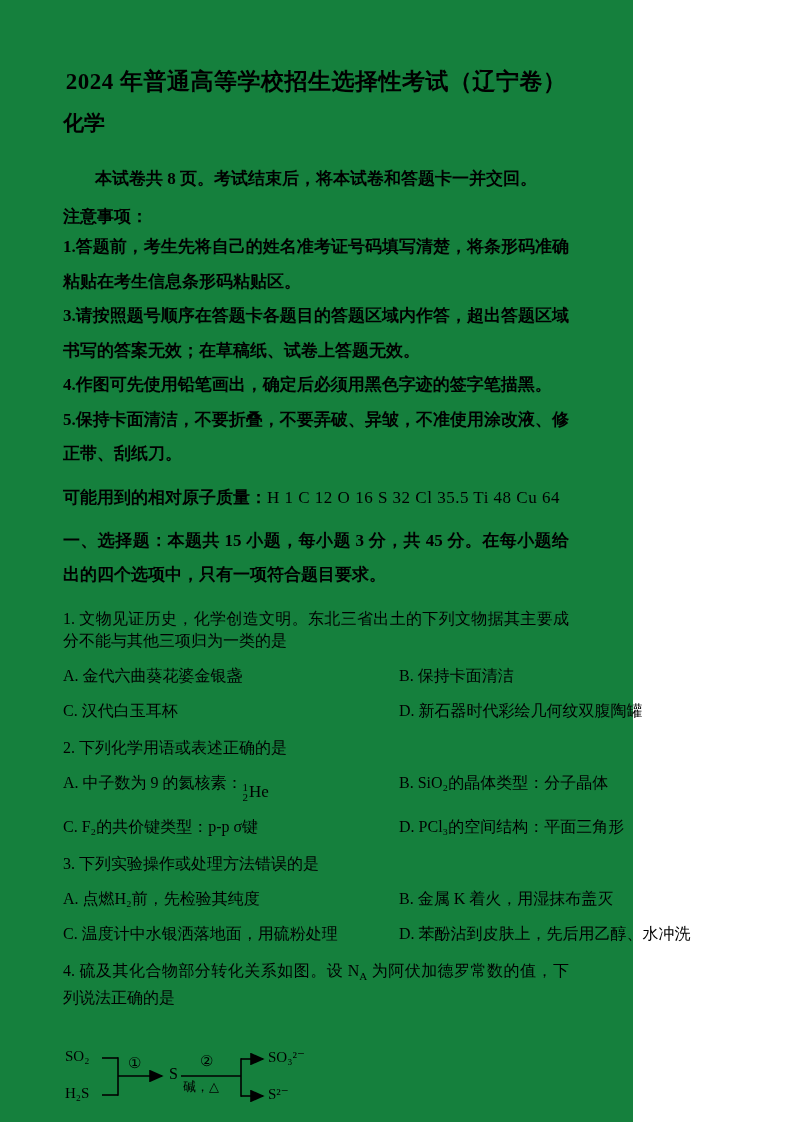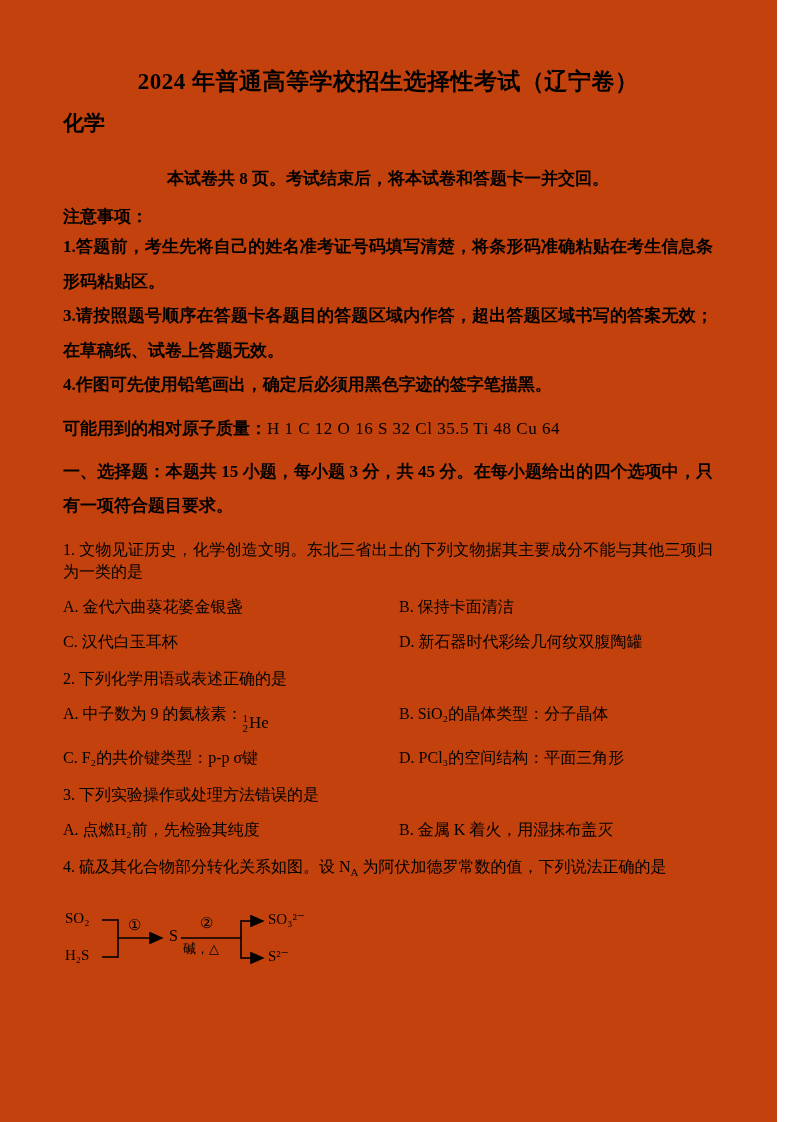--- a/index.html
+++ b/index.html
@@ -4,23 +4,23 @@
 <style>
   * { box-sizing: border-box; margin: 0; padding: 0; }
   html, body { background: #ffffff; }
   body {
     width: 793px; height: 1122px;
     font-family: "Liberation Serif", "DejaVu Serif", serif;
     color: #000;
     overflow: hidden;
   }
   .page {
-    width: 777px; height: 1122px;
+    width: 633px; height: 1122px;
     padding: 58px 64px 0 63px;
-    background: #c2410c;
+    background: #15803d;
   }
   .title {
     font-size: 23px; font-weight: bold; text-align: center;
     margin-top: 10px; line-height: 28px; letter-spacing: 0.5px;
   }
   .subject {
     font-size: 21px; font-weight: bold; text-align: left;
     margin-top: 15px; line-height: 25px;
   }
   .notice {
@@ -53,41 +53,42 @@
   .isotope { display: inline-flex; align-items: center; vertical-align: -3px; }
   .iso-stack {
     display: inline-flex; flex-direction: column; align-items: center;
     font-size: 11px; line-height: 10px; margin-right: 1px;
   }
   .iso-sym { font-size: 17px; }
   .na-sub { font-size: 11px; }
   
   .diagram {
     position: relative; width: 250px; height: 76px;
-    margin-top: 20px; margin-left: 2px;
+    margin-top: 32px; margin-left: 2px;
     font-size: 15px;
   }
   .diagram svg { position: absolute; left: 0; top: 0; }
   .dlbl { position: absolute; white-space: nowrap; line-height: 16px; }
   .dlbl.small { font-size: 13px; }
   .dlbl.circ { font-size: 15px; }
 </style>
 </head>
 <body>
 
 <div class="page">
 
   <h1 class="title">2024 年普通高等学校招生选择性考试（辽宁卷）</h1>
   <h2 class="subject">化学</h2>
   <p class="notice">本试卷共 8 页。考试结束后，将本试卷和答题卡一并交回。</p>
 
   <p class="attn-head">注意事项：</p>
   <p class="instr">1.答题前，考生先将自己的姓名准考证号码填写清楚，将条形码准确粘贴在考生信息条形码粘贴区。</p>
   <p class="instr">3.请按照题号顺序在答题卡各题目的答题区域内作答，超出答题区域书写的答案无效；在草稿纸、试卷上答题无效。</p>
   <p class="instr">4.作图可先使用铅笔画出，确定后必须用黑色字迹的签字笔描黑。</p>
+  <p class="instr">5.保持卡面清洁，不要折叠，不要弄破、异皱，不准使用涂改液、修正带、刮纸刀。</p>
 
   <p class="atomic"><span class="atomic-label">可能用到的相对原子质量：</span><span class="atomic-values">H 1  C 12  O 16  S 32  Cl 35.5  Ti 48  Cu 64</span></p>
 
   <p class="section-head">一、选择题：本题共 15 小题，每小题 3 分，共 45 分。在每小题给出的四个选项中，只有一项符合题目要求。</p>
 
   <div class="question">
     <p class="stem">1. 文物见证历史，化学创造文明。东北三省出土的下列文物据其主要成分不能与其他三项归为一类的是</p>
     <div class="opt-row">
       <span class="opt">A. 金代六曲葵花婆金银盏</span>
       <span class="opt">B. 保持卡面清洁</span>
@@ -115,20 +116,24 @@
       <span class="opt">D. PCl₃的空间结构：平面三角形</span>
     </div>
   </div>
 
   <div class="question">
     <p class="stem">3. 下列实验操作或处理方法错误的是</p>
     <div class="opt-row">
       <span class="opt">A. 点燃H₂前，先检验其纯度</span>
       <span class="opt">B. 金属 K 着火，用湿抹布盖灭</span>
     </div>
+    <div class="opt-row">
+      <span class="opt">C. 温度计中水银洒落地面，用硫粉处理</span>
+      <span class="opt">D. 苯酚沾到皮肤上，先后用乙醇、水冲洗</span>
+    </div>
   </div>
 
   <div class="question">
     <p class="stem"><span>4. 硫及其化合物部分转化关系如图。设 N</span><sub class="na-sub">A</sub><span> 为阿伏加德罗常数的值，下列说法正确的是</span></p>
 
     <div class="diagram">
       <svg width="250" height="76" viewBox="0 0 250 76">
         <defs>
           <marker id="ah" markerWidth="9" markerHeight="8" refX="8" refY="4" orient="auto">
             <polygon points="0 0, 9 4, 0 8" fill="#000"></polygon>

